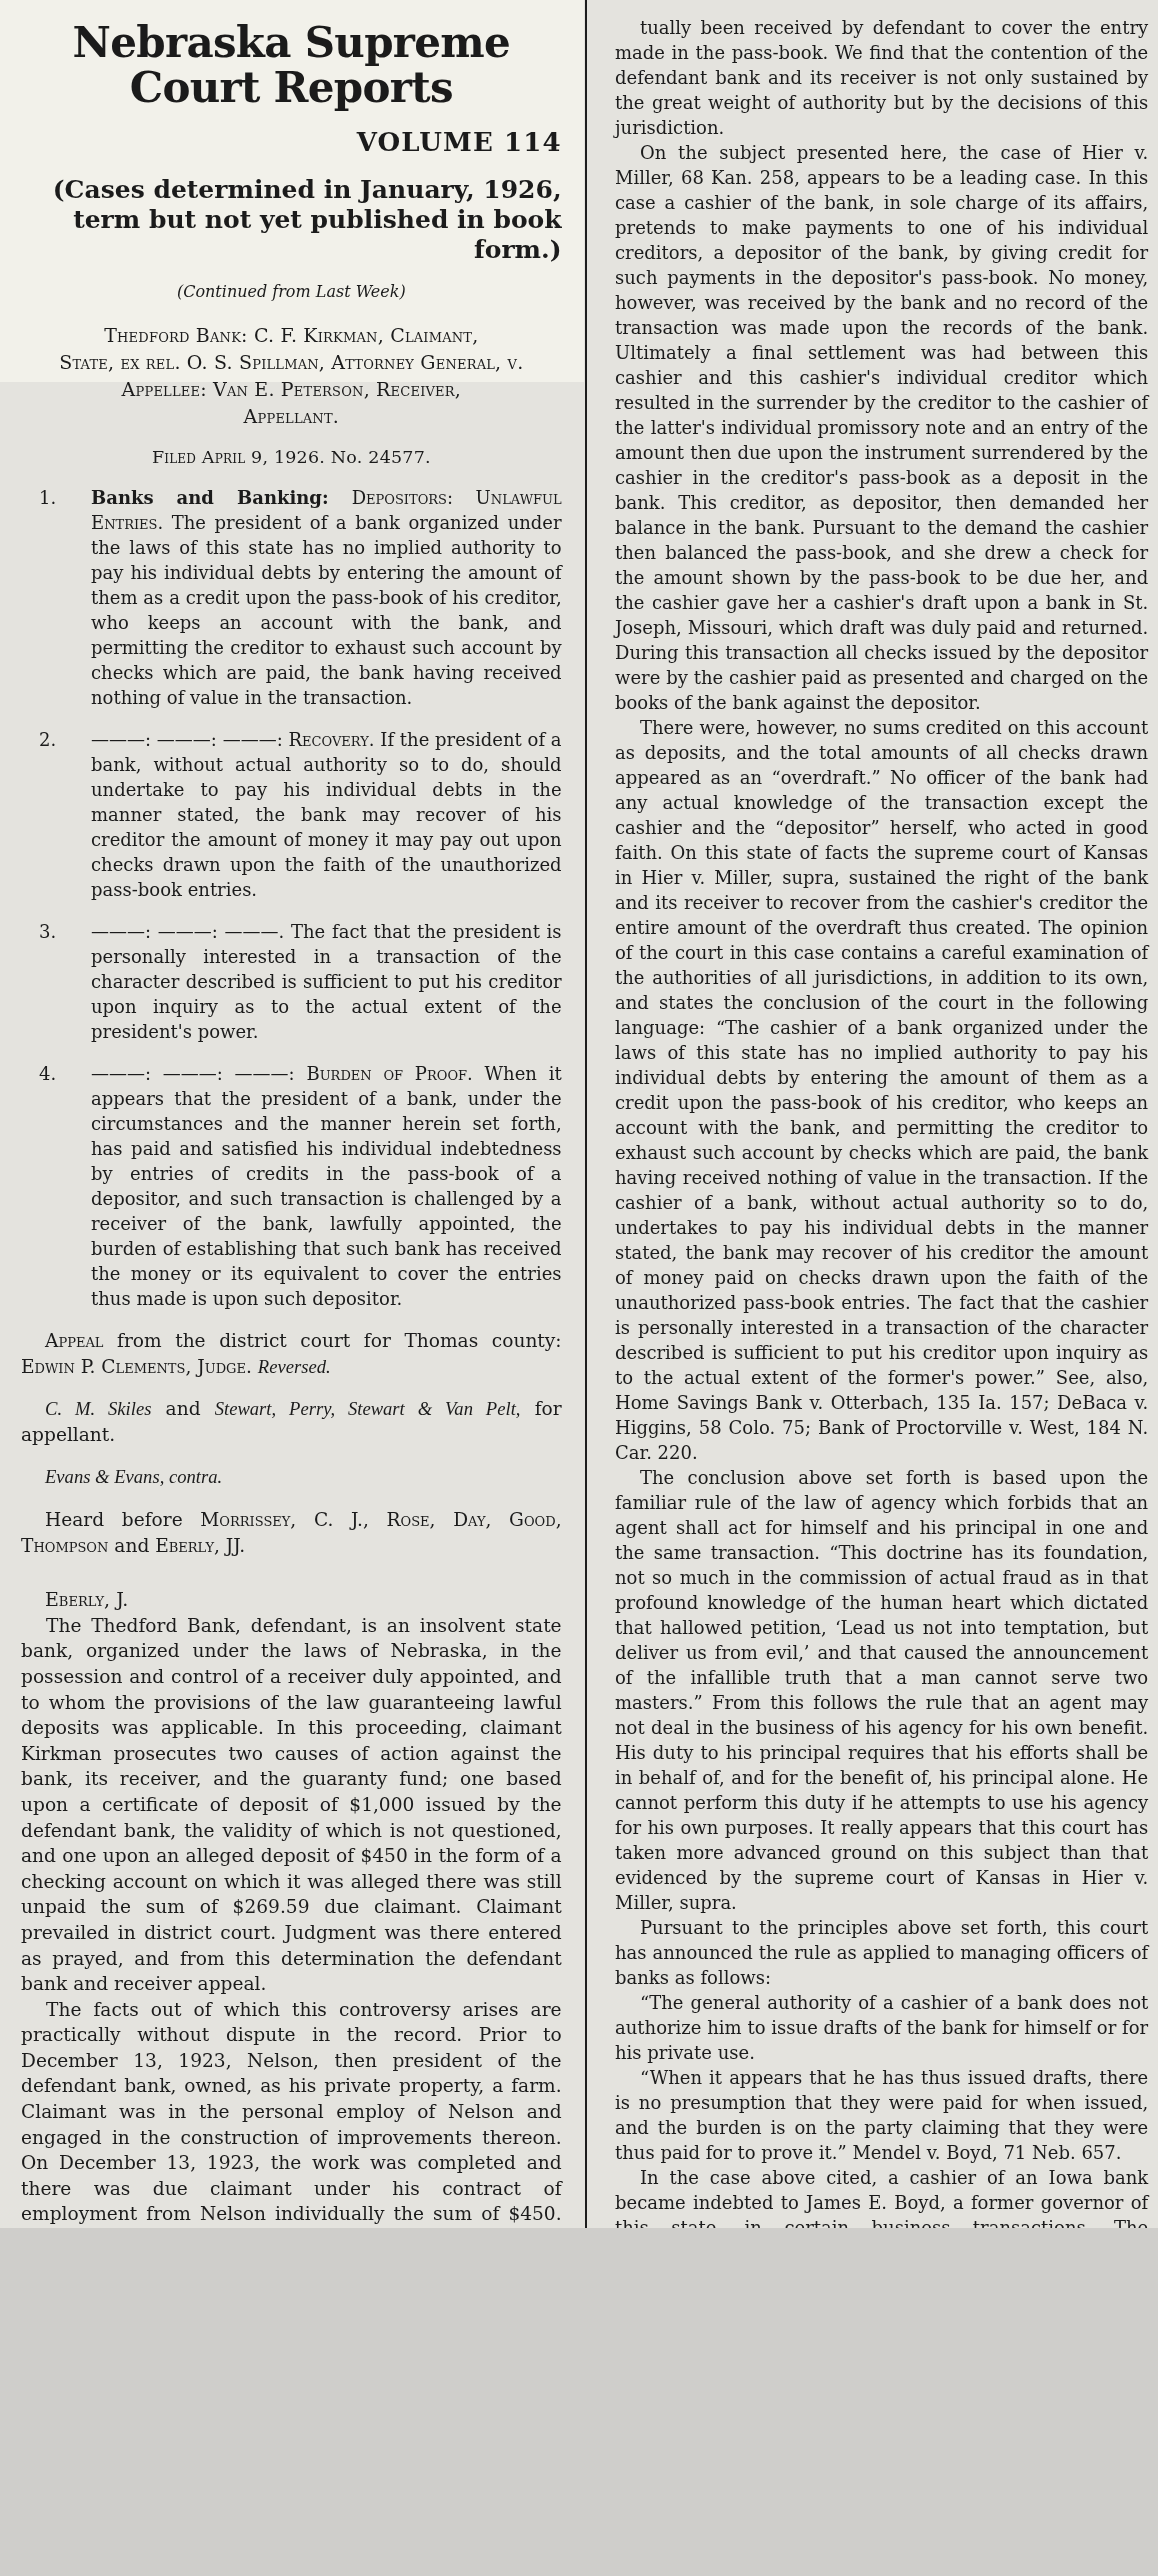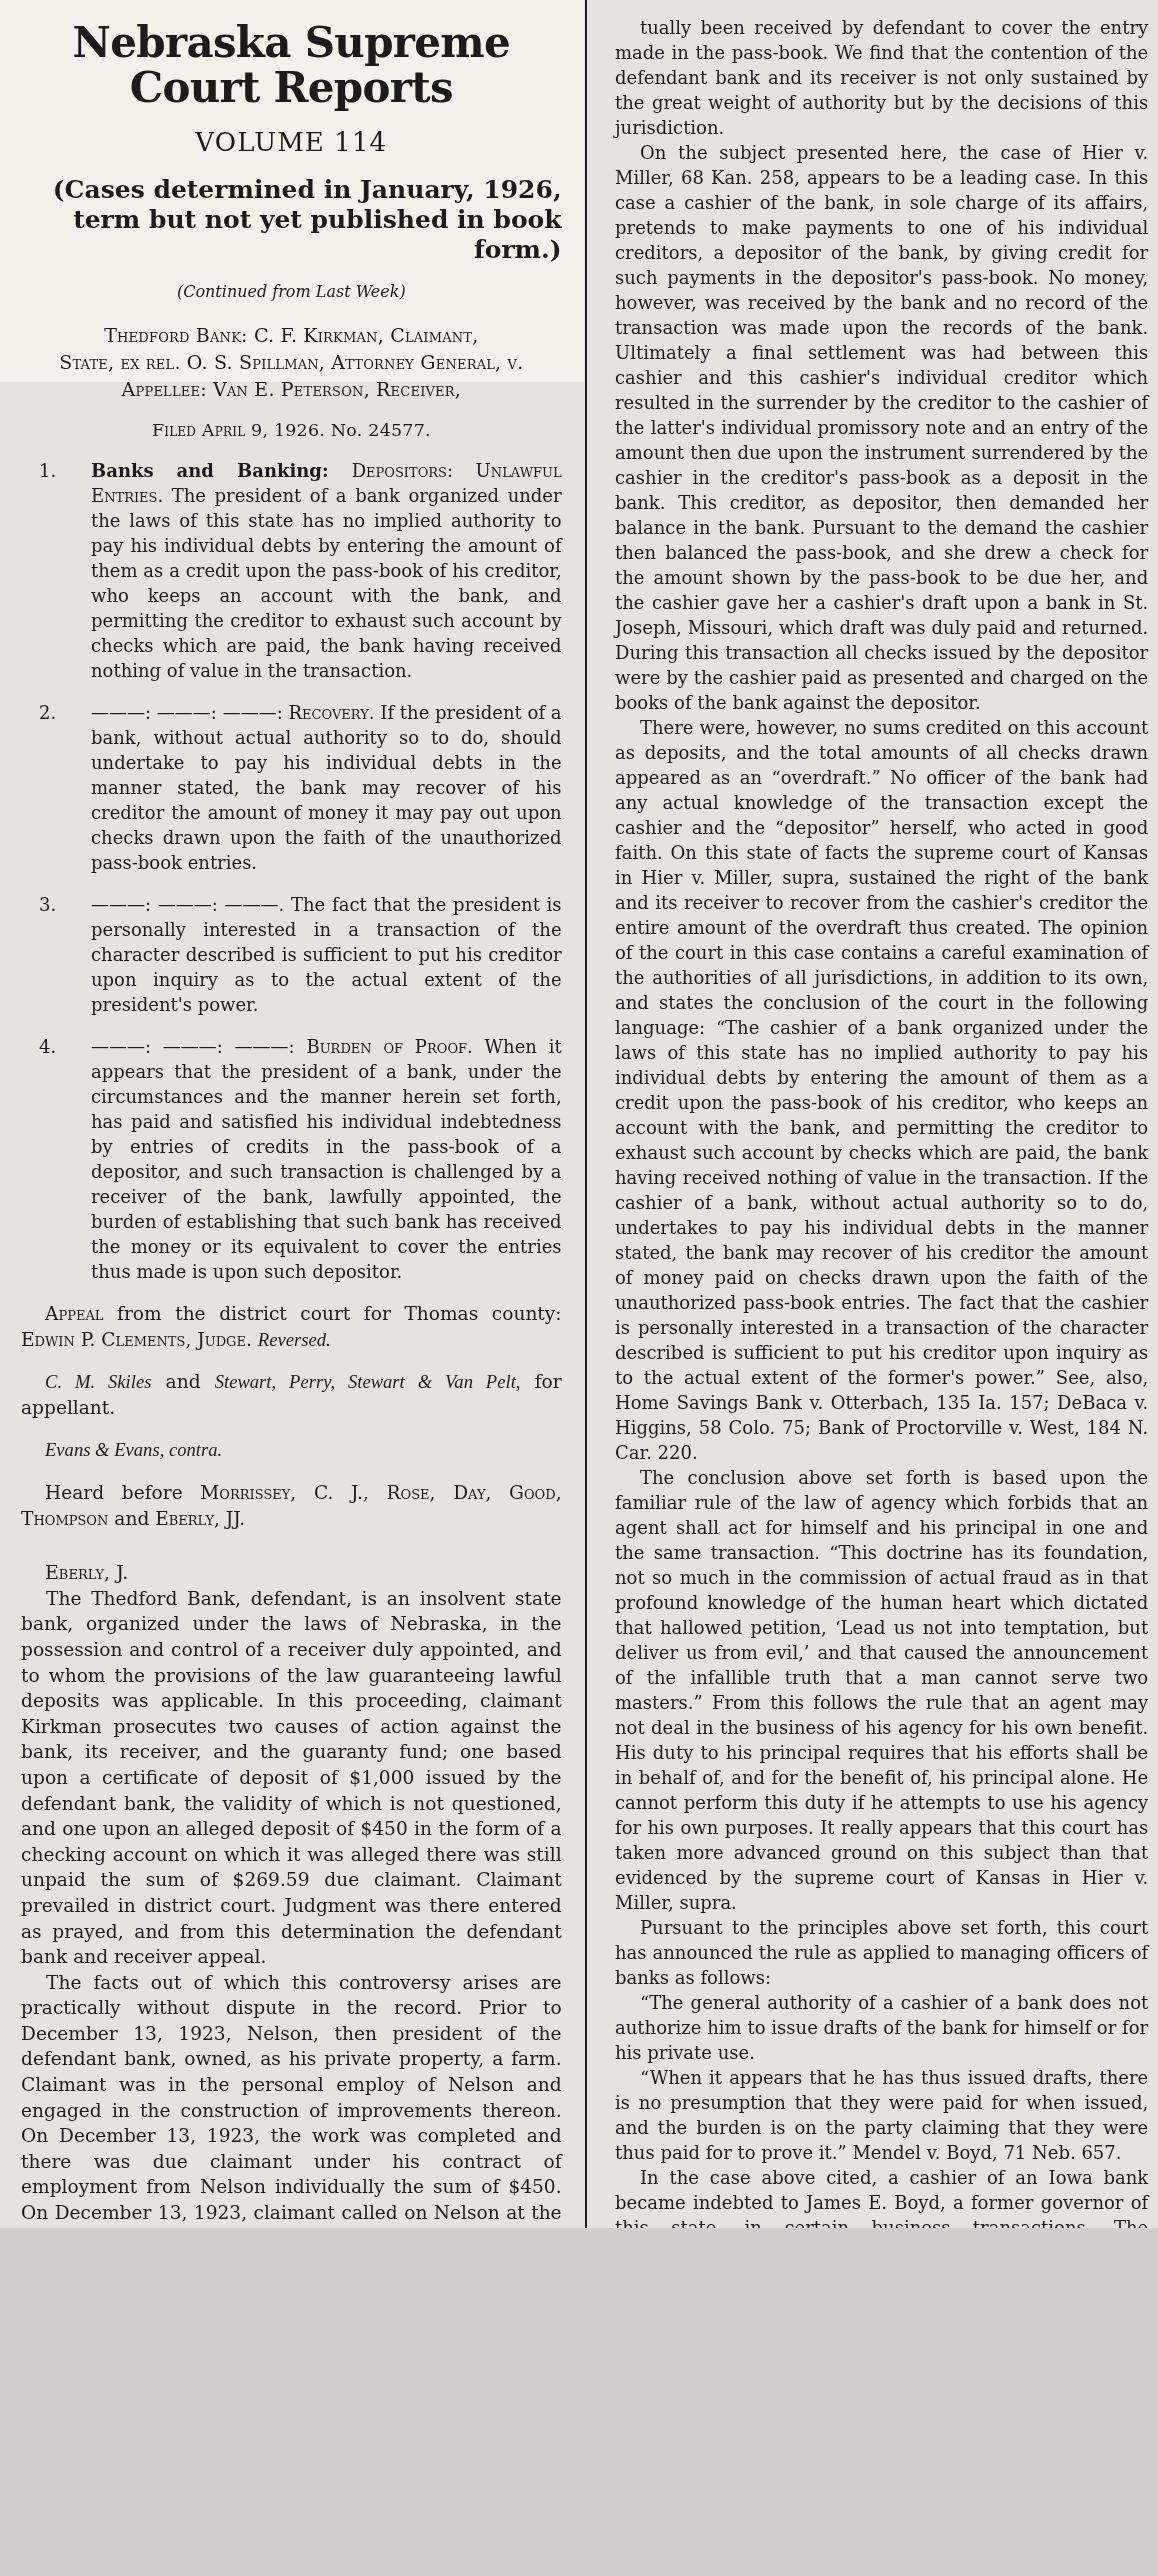--- a/index.html
+++ b/index.html
@@ -13,21 +13,21 @@
   .page{position:relative;width:1159px;height:2228px;background:#e4e3de;overflow:hidden;}
   .header-patch{position:absolute;left:0;top:0;width:584px;height:382px;background:#f2f1ea;}
   .divider{position:absolute;left:585px;top:0;width:2.1px;height:2576px;background:#1d1d1d;}
   .bottom-strip{position:absolute;left:594px;top:2563px;width:564px;height:13.3px;background:#0e0e0e;}
 
   .col{position:absolute;top:0;box-sizing:border-box;}
   .col.left{left:0;width:584px;padding:21px 22.4px 0 21px;}
   .col.right{left:587px;width:571px;padding:15.4px 9.8px 0 28px;}
 
   .masthead{font-size:42px;font-weight:bold;text-align:center;margin:0;line-height:1.06;letter-spacing:-0.7px;}
-  .volume{font-size:26px;font-weight:normal;text-align:center;margin-top:17px;letter-spacing:1.1px;}
+  .volume{font-size:26px;font-weight:bold;text-align:right;margin-top:17px;letter-spacing:1.1px;}
   .determined{font-size:25px;font-weight:bold;text-align:right;margin-top:18px;line-height:1.2;}
   .contfrom{font-size:16px;font-style:italic;text-align:center;margin-top:17px;}
   .caption{font-size:19px;text-align:center;margin-top:21px;line-height:27px;font-variant:small-caps;letter-spacing:0.2px;}
   .filed{font-size:17.5px;text-align:center;margin-top:17px;letter-spacing:0.2px;}
 
   .sc{font-variant:small-caps;}
   .b{font-weight:bold;}
   .it{font-style:italic;font-family:Liberation Serif, serif;}
 
   .syllabus{margin-top:18px;}
@@ -54,20 +54,21 @@
 
     <h1 class="masthead">Nebraska Supreme Court Reports</h1>
     <div class="volume">VOLUME 114</div>
     <div class="determined">(Cases determined in January, 1926, term but not yet published in book form.)</div>
     <div class="contfrom">(Continued from Last Week)</div>
 
     <div class="caption">
       <div>Thedford Bank: C. F. Kirkman, Claimant,</div>
       <div>State, ex rel. O. S. Spillman, Attorney General, v.</div>
       <div>Appellee: Van E. Peterson, Receiver,</div>
+      <div>Appellant.</div>
     </div>
 
     <div class="filed">
       <span class="sc">Filed April 9, 1926.</span><span> No. 24577.</span>
     </div>
 
     <div class="syllabus">
       <div class="syl">
         <span class="num">1.</span><span class="b">Banks and Banking: </span><span class="sc">Depositors: Unlawful Entries. </span><span>The president of a bank organized under the laws of this state has no implied authority to pay his individual debts by entering the amount of them as a credit upon the pass-book of his creditor, who keeps an account with the bank, and permitting the creditor to exhaust such account by checks which are paid, the bank having received nothing of value in the transaction.</span>
       </div>

